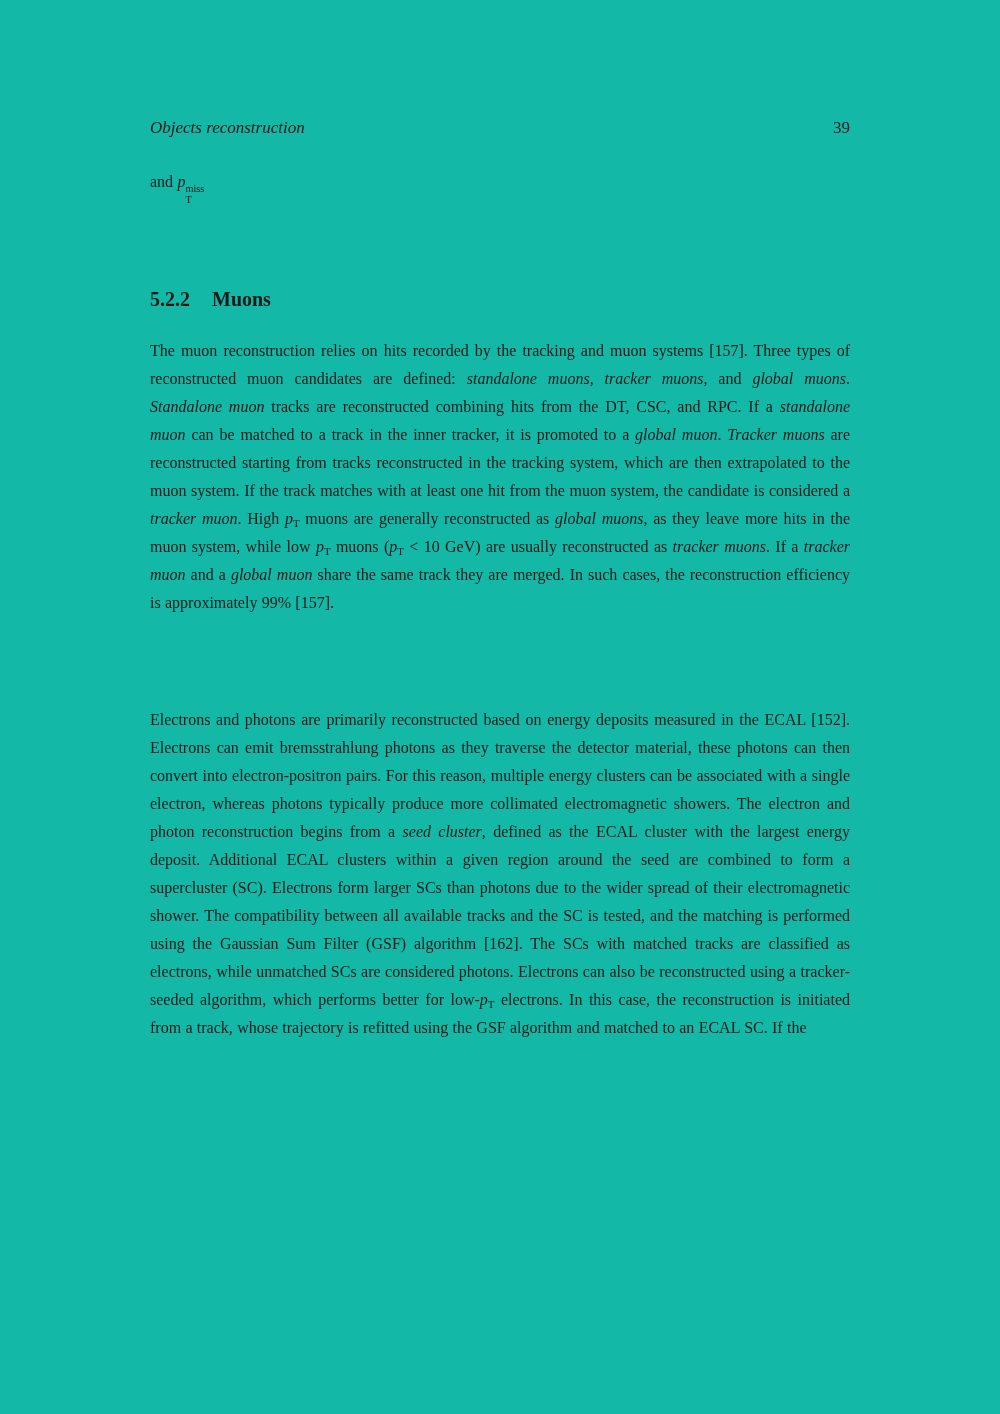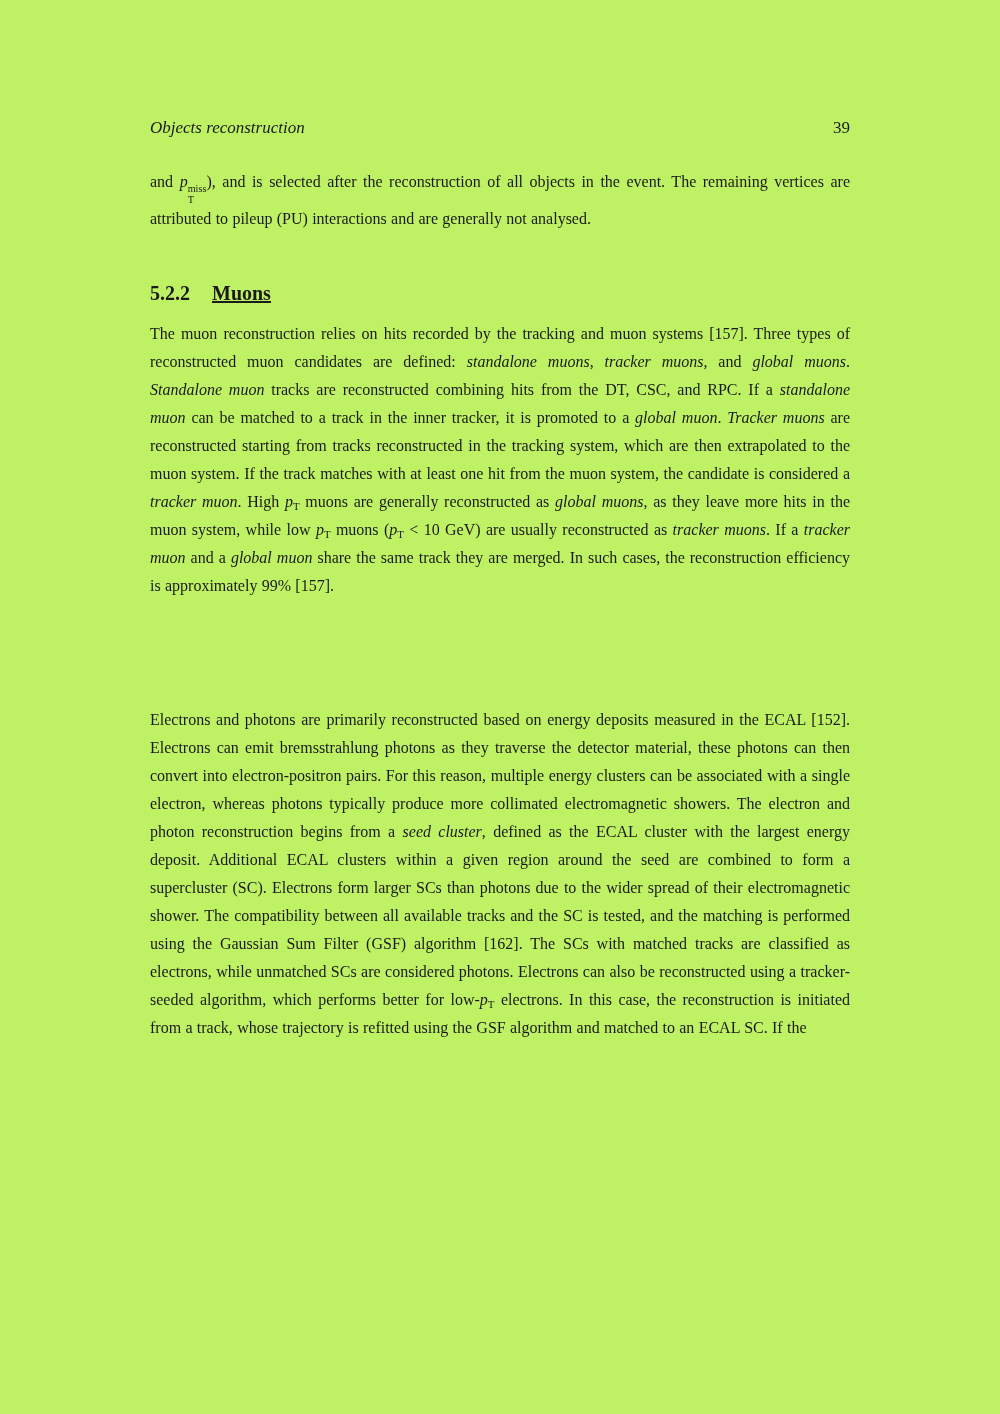--- a/index.html
+++ b/index.html
@@ -11,21 +11,21 @@
     width: 1000px;
     height: 1414px;
     overflow: hidden;
     font-family: "Liberation Serif", "DejaVu Serif", serif;
     color: #1a1a1a;
   }
   .page {
     position: relative;
     width: 1000px;
     height: 1414px;
-    background: #bef264;
+    background: #14b8a6;
   }
   .tb {
     position: absolute;
     left: 150px;
     width: 700px;
   }
   .running {
     top: 118px;
     display: flex;
     justify-content: space-between;
@@ -40,22 +40,22 @@
     font-style: normal;
   }
   .para {
     font-size: 16px;
     line-height: 28px;
     text-align: justify;
     hyphens: none;
     word-spacing: 0.02em;
   }
   .para-intro   { top: 168px; }
-  .head-muons   { top: 281px; text-decoration: underline; }
-  .para-muons   { top: 320px; }
+  .head-muons   { top: 287px; }
+  .para-muons   { top: 337px; }
   .head-elec    { top: 704px; }
   .para-elec    { top: 706px; }
   .secthead {
     font-size: 20px;
     font-weight: bold;
     line-height: 24px;
   }
   .secthead .num {
     display: inline-block;
     margin-right: 22px;
@@ -82,21 +82,21 @@
 <div class="page">
 
   <div class="tb running">
     <span class="title">Objects reconstruction</span>
     <span class="pagenum">39</span>
   </div>
 
   <div class="tb para para-intro"><span>and </span><span class="it">p</span><span class="stack">
         <span>miss</span>
         <span>T</span>
-      </span><span>), and is selected after the reconstruction of all objects in the event. The remaining vertices are attributed to pileup (PU) interactions and are generally not analysed.</span></div>
+      </span></div>
 
   <div class="tb secthead head-muons">
     <span class="num">5.2.2</span><span>Muons</span>
   </div>
 
   <div class="tb para para-muons"><span>The muon reconstruction relies on hits recorded by the tracking and muon systems [157]. Three types of reconstructed muon candidates are defined: </span><span class="it">standalone muons</span><span>, </span><span class="it">tracker muons</span><span>, and </span><span class="it">global muons</span><span>. </span><span class="it">Standalone muon</span><span> tracks are reconstructed combining hits from the DT, CSC, and RPC. If a </span><span class="it">standalone muon</span><span> can be matched to a track in the inner tracker, it is promoted to a </span><span class="it">global muon</span><span>. </span><span class="it">Tracker muons</span><span> are reconstructed starting from tracks reconstructed in the tracking system, which are then extrapolated to the muon system. If the track matches with at least one hit from the muon system, the candidate is considered a </span><span class="it">tracker muon</span><span>. High </span><span class="it">p</span><sub>T</sub><span> muons are generally reconstructed as </span><span class="it">global muons</span><span>, as they leave more hits in the muon system, while low </span><span class="it">p</span><sub>T</sub><span> muons (</span><span class="it">p</span><sub>T</sub><span> &lt; 10 GeV) are usually reconstructed as </span><span class="it">tracker muons</span><span>. If a </span><span class="it">tracker muon</span><span> and a </span><span class="it">global muon</span><span> share the same track they are merged. In such cases, the reconstruction efficiency is approximately 99% [157].</span></div>
 
 
   <div class="tb para para-elec"><span>Electrons and photons are primarily reconstructed based on energy deposits measured in the ECAL [152]. Electrons can emit bremsstrahlung photons as they traverse the detector material, these photons can then convert into electron-positron pairs. For this reason, multiple energy clusters can be associated with a single electron, whereas photons typically produce more collimated electromagnetic showers. The electron and photon reconstruction begins from a </span><span class="it">seed cluster</span><span>, defined as the ECAL cluster with the largest energy deposit. Additional ECAL clusters within a given region around the seed are combined to form a supercluster (SC). Electrons form larger SCs than photons due to the wider spread of their electromagnetic shower. The compatibility between all available tracks and the SC is tested, and the matching is performed using the Gaussian Sum Filter (GSF) algorithm [162]. The SCs with matched tracks are classified as electrons, while unmatched SCs are considered photons. Electrons can also be reconstructed using a tracker-seeded algorithm, which performs better for low-</span><span class="it">p</span><sub>T</sub><span> electrons. In this case, the reconstruction is initiated from a track, whose trajectory is refitted using the GSF algorithm and matched to an ECAL SC. If the</span></div>
 

